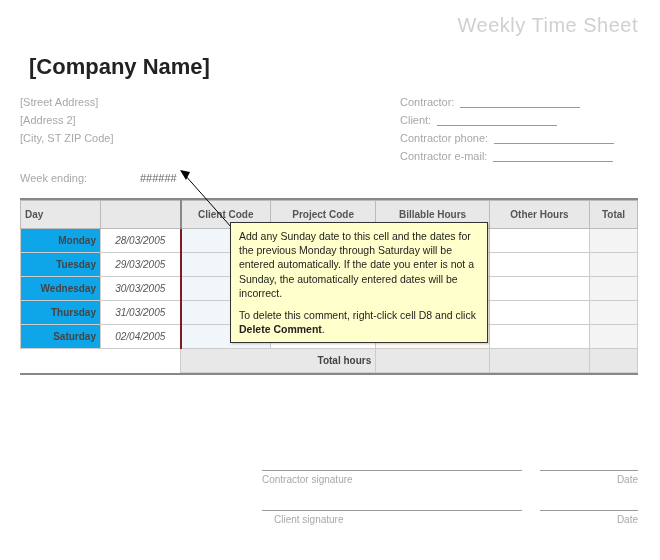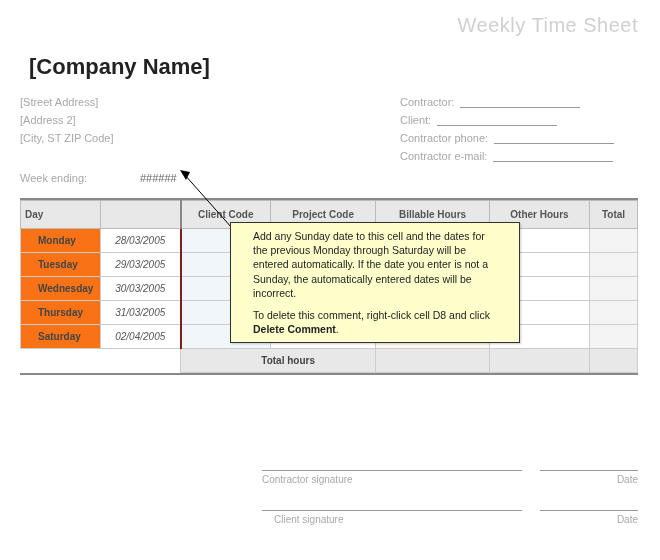--- a/index.html
+++ b/index.html
@@ -18,40 +18,40 @@
   .f4 { top: 150px; left: 400px; }
   .week-ending-label { position: absolute; top: 172px; left: 20px; font-size: 11px; color: #a8a8a8; }
   .week-ending-val { position: absolute; top: 172px; left: 140px; font-size: 11px; color: #666; }
   .table-wrap { position: absolute; top: 198px; left: 20px; width: 618px; border-top: 2px solid #888; border-bottom: 2px solid #888; }
   table { border-collapse: collapse; width: 100%; font-size: 10px; }
   th { background: #e8e8e8; color: #555; font-weight: bold; padding: 8px 4px; border: 1px solid #bbb; text-align: center; }
   th.day-h { text-align: left; width: 80px; }
   th.date-h { width: 80px; border-right: 2px solid #888; }
   th.cc-h { width: 90px; }
   td { border: 1px solid #ccc; padding: 6px 4px; color: #555; height: 24px; }
-  td.day-c { background: #f97316; font-weight: bold; color: #444; padding-left: 17px; }
+  td.day-c { background: #0ea5e9; font-weight: bold; color: #444; padding-left: 9px; text-align: right; }
   td.date-c { background: #fff; text-align: center; border-right: 2px solid #7f1d1d; font-style: italic; }
   td.cc-c { background: #f0f6fa; }
   td.pc-c { background: #fff; }
   td.bh-c { background: #fdf9f0; }
   td.oh-c { background: #fff; }
   td.tot-c { background: #f4f4f4; }
   .total-row td { background: #e8e8e8; font-weight: bold; color: #444; }
-  .total-row .tot-lbl { text-align: center; padding-left: 24px; }
+  .total-row .tot-lbl { text-align: right; padding-left: 24px; }
   .sig-block { position: absolute; font-size: 10px; color: #a8a8a8; }
   .sig1-line { top: 470px; left: 262px; width: 260px; position: absolute; border-top: 1px solid #999; }
   .sig1-lbl { top: 474px; left: 262px; }
   .sig1-date-line { top: 470px; left: 540px; width: 98px; position: absolute; border-top: 1px solid #999; }
   .sig1-date-lbl { top: 474px; left: 540px; text-align: right; width: 98px; }
   .sig2-line { top: 510px; left: 262px; width: 260px; position: absolute; border-top: 1px solid #999; }
   .sig2-lbl { top: 514px; left: 262px; margin-left: 12px; }
   .sig2-date-line { top: 510px; left: 540px; width: 98px; position: absolute; border-top: 1px solid #999; }
   .sig2-date-lbl { top: 514px; left: 540px; text-align: right; width: 98px; }
   .arrow { position: absolute; top: 166px; left: 180px; width: 60px; height: 70px; pointer-events: none; }
-  .comment-box { position: absolute; top: 222px; left: 230px; width: 290px; background: #ffffcc; border: 1px solid #333; padding: 6px 22px; font-size: 10.5px; color: #222; line-height: 1.35; box-shadow: 1px 1px 2px rgba(0,0,0,0.2); }
+  .comment-box { position: absolute; top: 222px; left: 230px; width: 258px; background: #ffffcc; border: 1px solid #333; padding: 6px 8px; font-size: 10.5px; color: #222; line-height: 1.35; box-shadow: 1px 1px 2px rgba(0,0,0,0.2); }
   .comment-box .para { margin-bottom: 8px; }
 </style>
 </head>
 <body>
 
 <div class="page-title">Weekly Time Sheet</div>
 <div class="company-name">[Company Name]</div>
 
 <div class="addr addr1">[Street Address]</div>
 <div class="addr addr2">[Address 2]</div>

